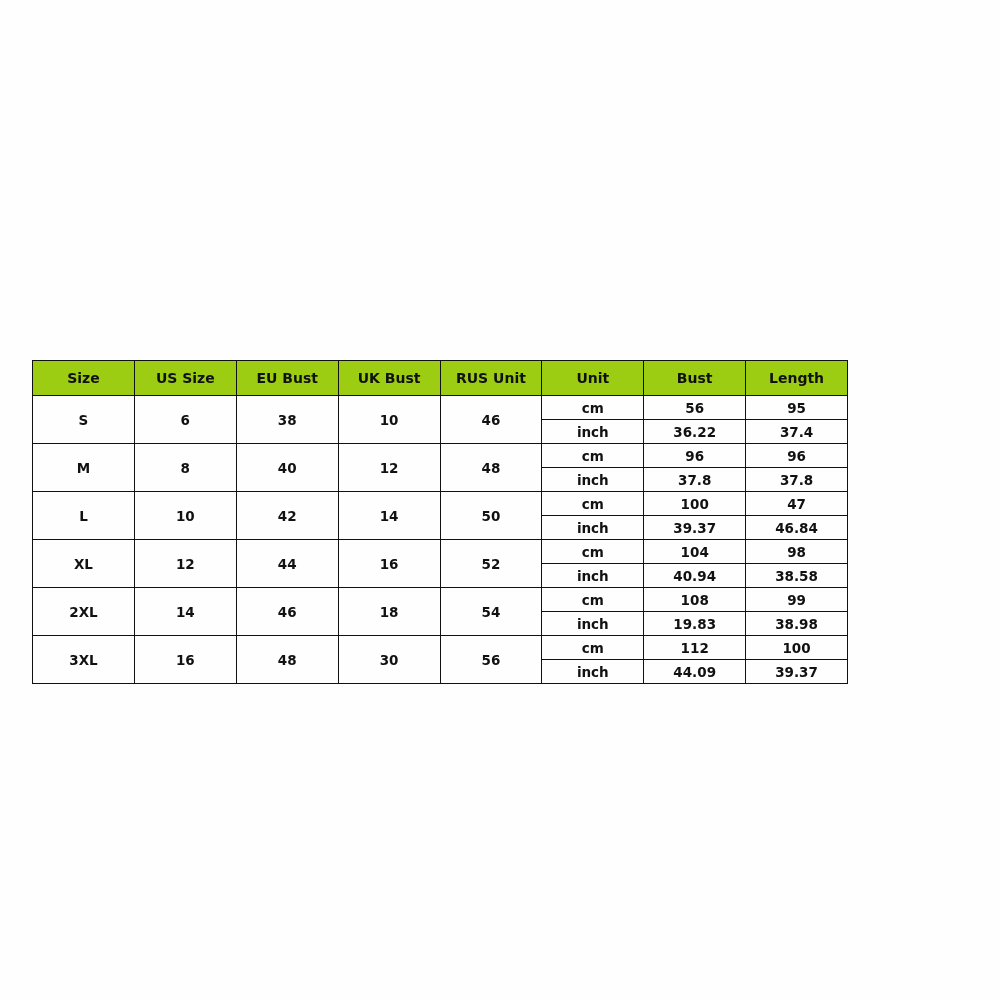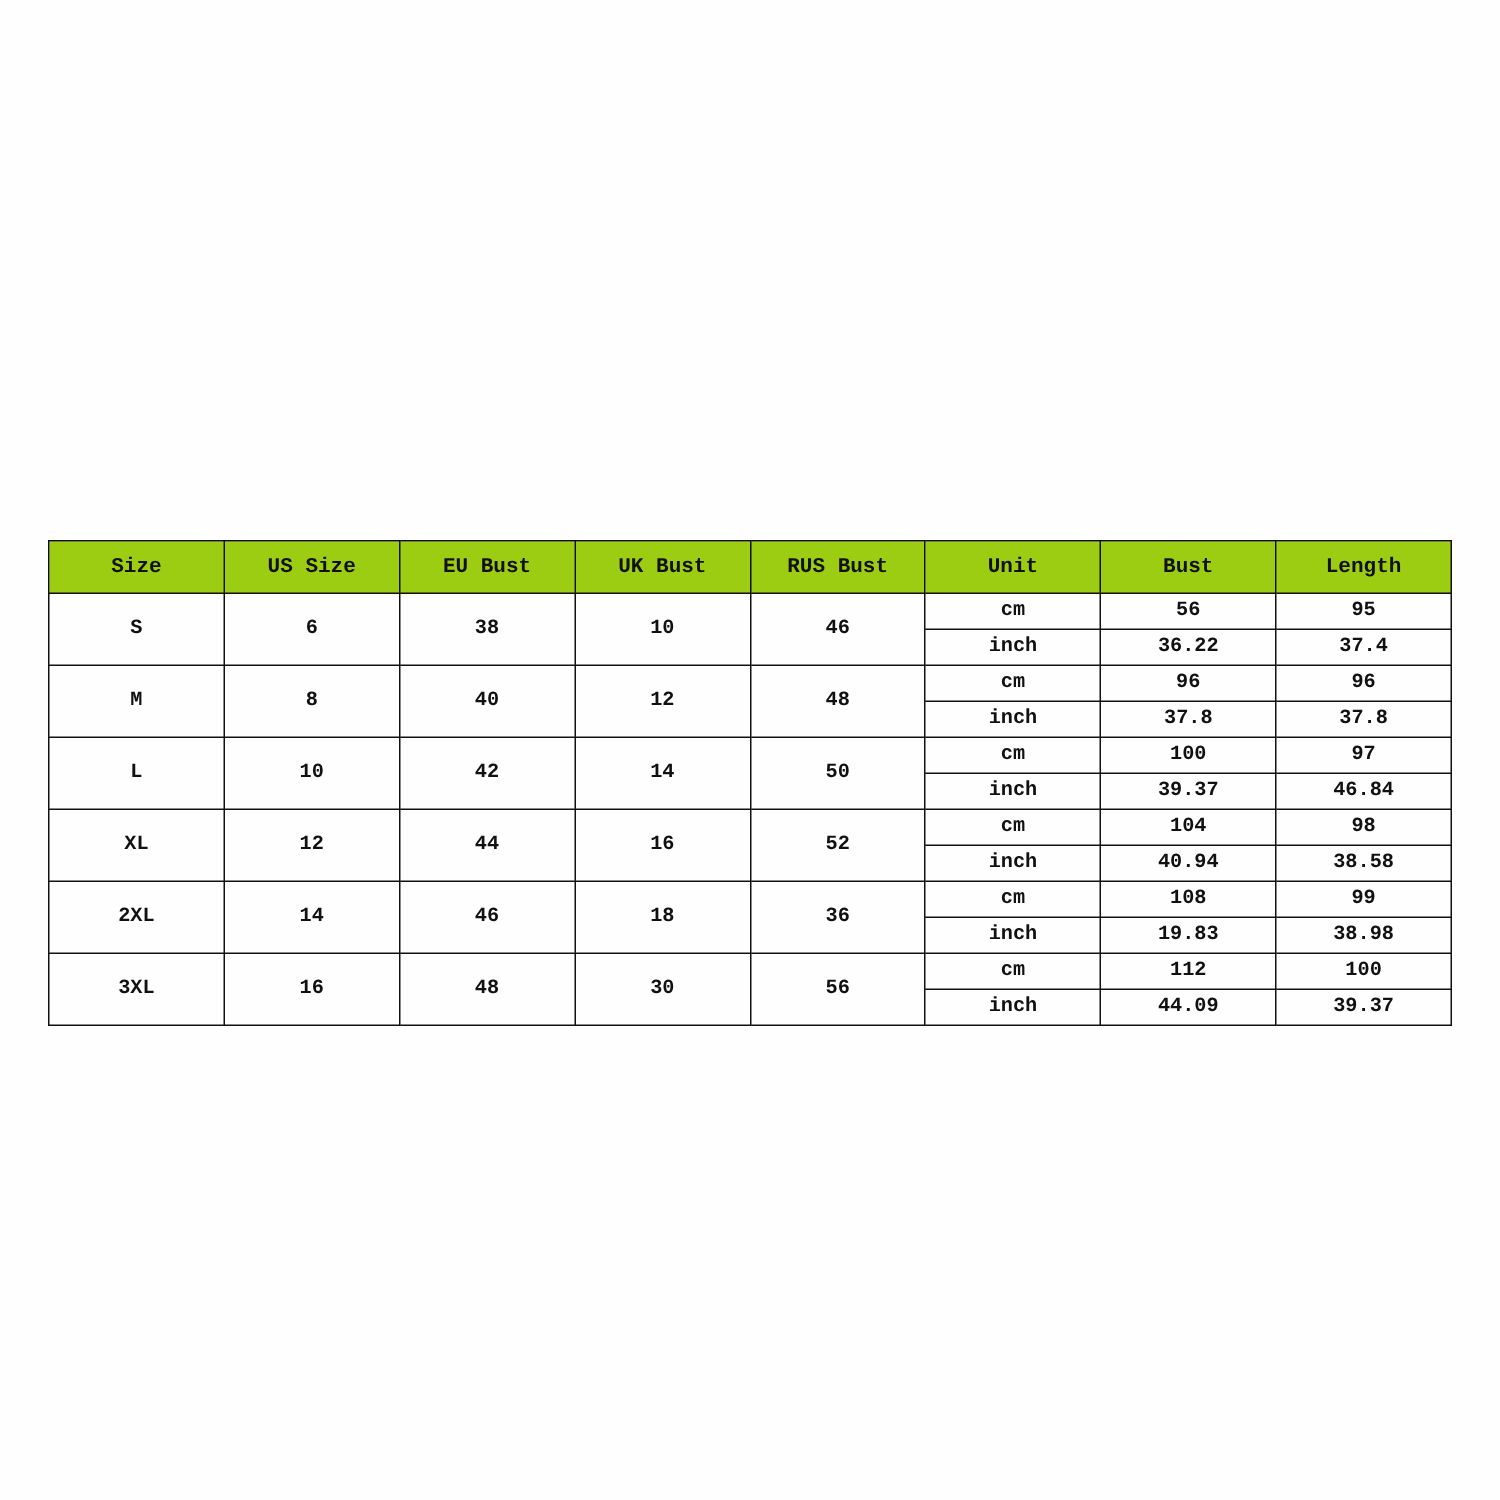--- a/index.html
+++ b/index.html
@@ -1,35 +1,35 @@
 <!DOCTYPE html>
 <html><head>
 <meta charset="utf-8">
 <style>
   html,body{margin:0;padding:0;}
   body{width:1000px;height:1000px;background:#fefefe;font-family:"DejaVu Sans",sans-serif;}
   #wrap{position:relative;width:1000px;height:1000px;}
-  table.size-chart{position:absolute;left:32px;top:360px;width:936px;border-collapse:collapse;table-layout:fixed;font-family:Liberation Mono, monospace;}
+  table.size-chart{position:absolute;left:32px;top:360px;width:816px;border-collapse:collapse;table-layout:fixed;}
   table.size-chart td,table.size-chart th{border:1.6px solid #111;text-align:center;font-weight:bold;color:#111;font-size:13.5px;padding:0;}
   table.size-chart th{background:#9ccd12;height:34px;font-size:14px;}
   td.size-cell{height:46px;}
   td.unit-cell{height:23px;font-size:13px;}
 </style>
 </head>
 <body>
 
 <div id="wrap">
   <table class="size-chart">
     <tbody id="tbody">
         <tr>
           <th>Size</th>
           <th>US Size</th>
           <th>EU Bust</th>
           <th>UK Bust</th>
-          <th>RUS Bust</th>
+          <th>RUS Unit</th>
           <th>Unit</th>
           <th>Bust</th>
           <th>Length</th>
         </tr>
         <tr>
           <td class="size-cell" rowspan="2">S</td>
           <td class="size-cell" rowspan="2">6</td>
           <td class="size-cell" rowspan="2">38</td>
           <td class="size-cell" rowspan="2">10</td>
           <td class="size-cell" rowspan="2">46</td>
@@ -58,21 +58,21 @@
           <td class="unit-cell">37.8</td>
         </tr>
         <tr>
           <td class="size-cell" rowspan="2">L</td>
           <td class="size-cell" rowspan="2">10</td>
           <td class="size-cell" rowspan="2">42</td>
           <td class="size-cell" rowspan="2">14</td>
           <td class="size-cell" rowspan="2">50</td>
           <td class="unit-cell">cm</td>
           <td class="unit-cell">100</td>
-          <td class="unit-cell">97</td>
+          <td class="unit-cell">47</td>
         </tr>
         <tr>
           <td class="unit-cell">inch</td>
           <td class="unit-cell">39.37</td>
           <td class="unit-cell">46.84</td>
         </tr>
         <tr>
           <td class="size-cell" rowspan="2">XL</td>
           <td class="size-cell" rowspan="2">12</td>
           <td class="size-cell" rowspan="2">44</td>
@@ -85,21 +85,21 @@
         <tr>
           <td class="unit-cell">inch</td>
           <td class="unit-cell">40.94</td>
           <td class="unit-cell">38.58</td>
         </tr>
         <tr>
           <td class="size-cell" rowspan="2">2XL</td>
           <td class="size-cell" rowspan="2">14</td>
           <td class="size-cell" rowspan="2">46</td>
           <td class="size-cell" rowspan="2">18</td>
-          <td class="size-cell" rowspan="2">36</td>
+          <td class="size-cell" rowspan="2">54</td>
           <td class="unit-cell">cm</td>
           <td class="unit-cell">108</td>
           <td class="unit-cell">99</td>
         </tr>
         <tr>
           <td class="unit-cell">inch</td>
           <td class="unit-cell">19.83</td>
           <td class="unit-cell">38.98</td>
         </tr>
         <tr>

